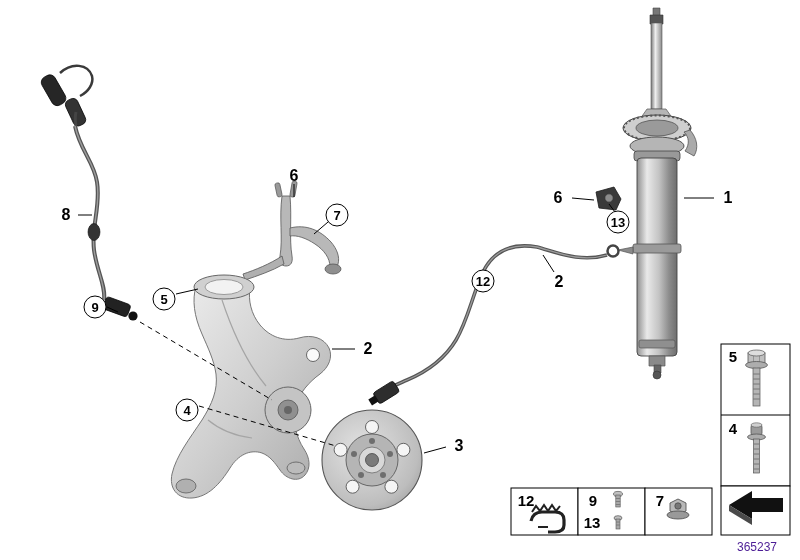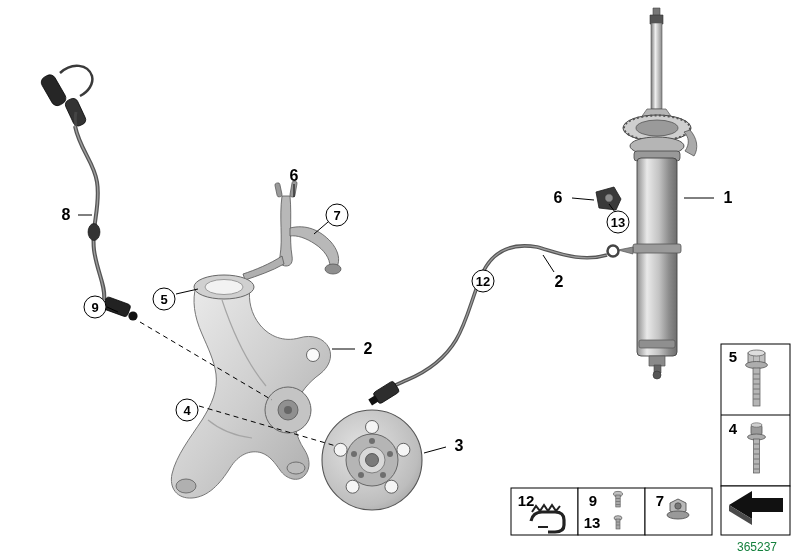--- a/index.html
+++ b/index.html
@@ -37,21 +37,21 @@
     font-weight:bold;
     font-size:15px;
     color:#000;
     line-height:1;
   }
   .partnum {
     position:absolute;
     left:757px; top:547px;
     transform:translate(-50%,-50%);
     font-size:12px;
-    color:#15803d;
+    color:#4c1d95;
   }
 </style>
 </head>
 <body>
 
 <div class="stage">
 
   <svg class="art" width="800" height="560" viewBox="0 0 800 560">
     <defs>
       <linearGradient id="gMetalV" x1="0" y1="0" x2="1" y2="0">

